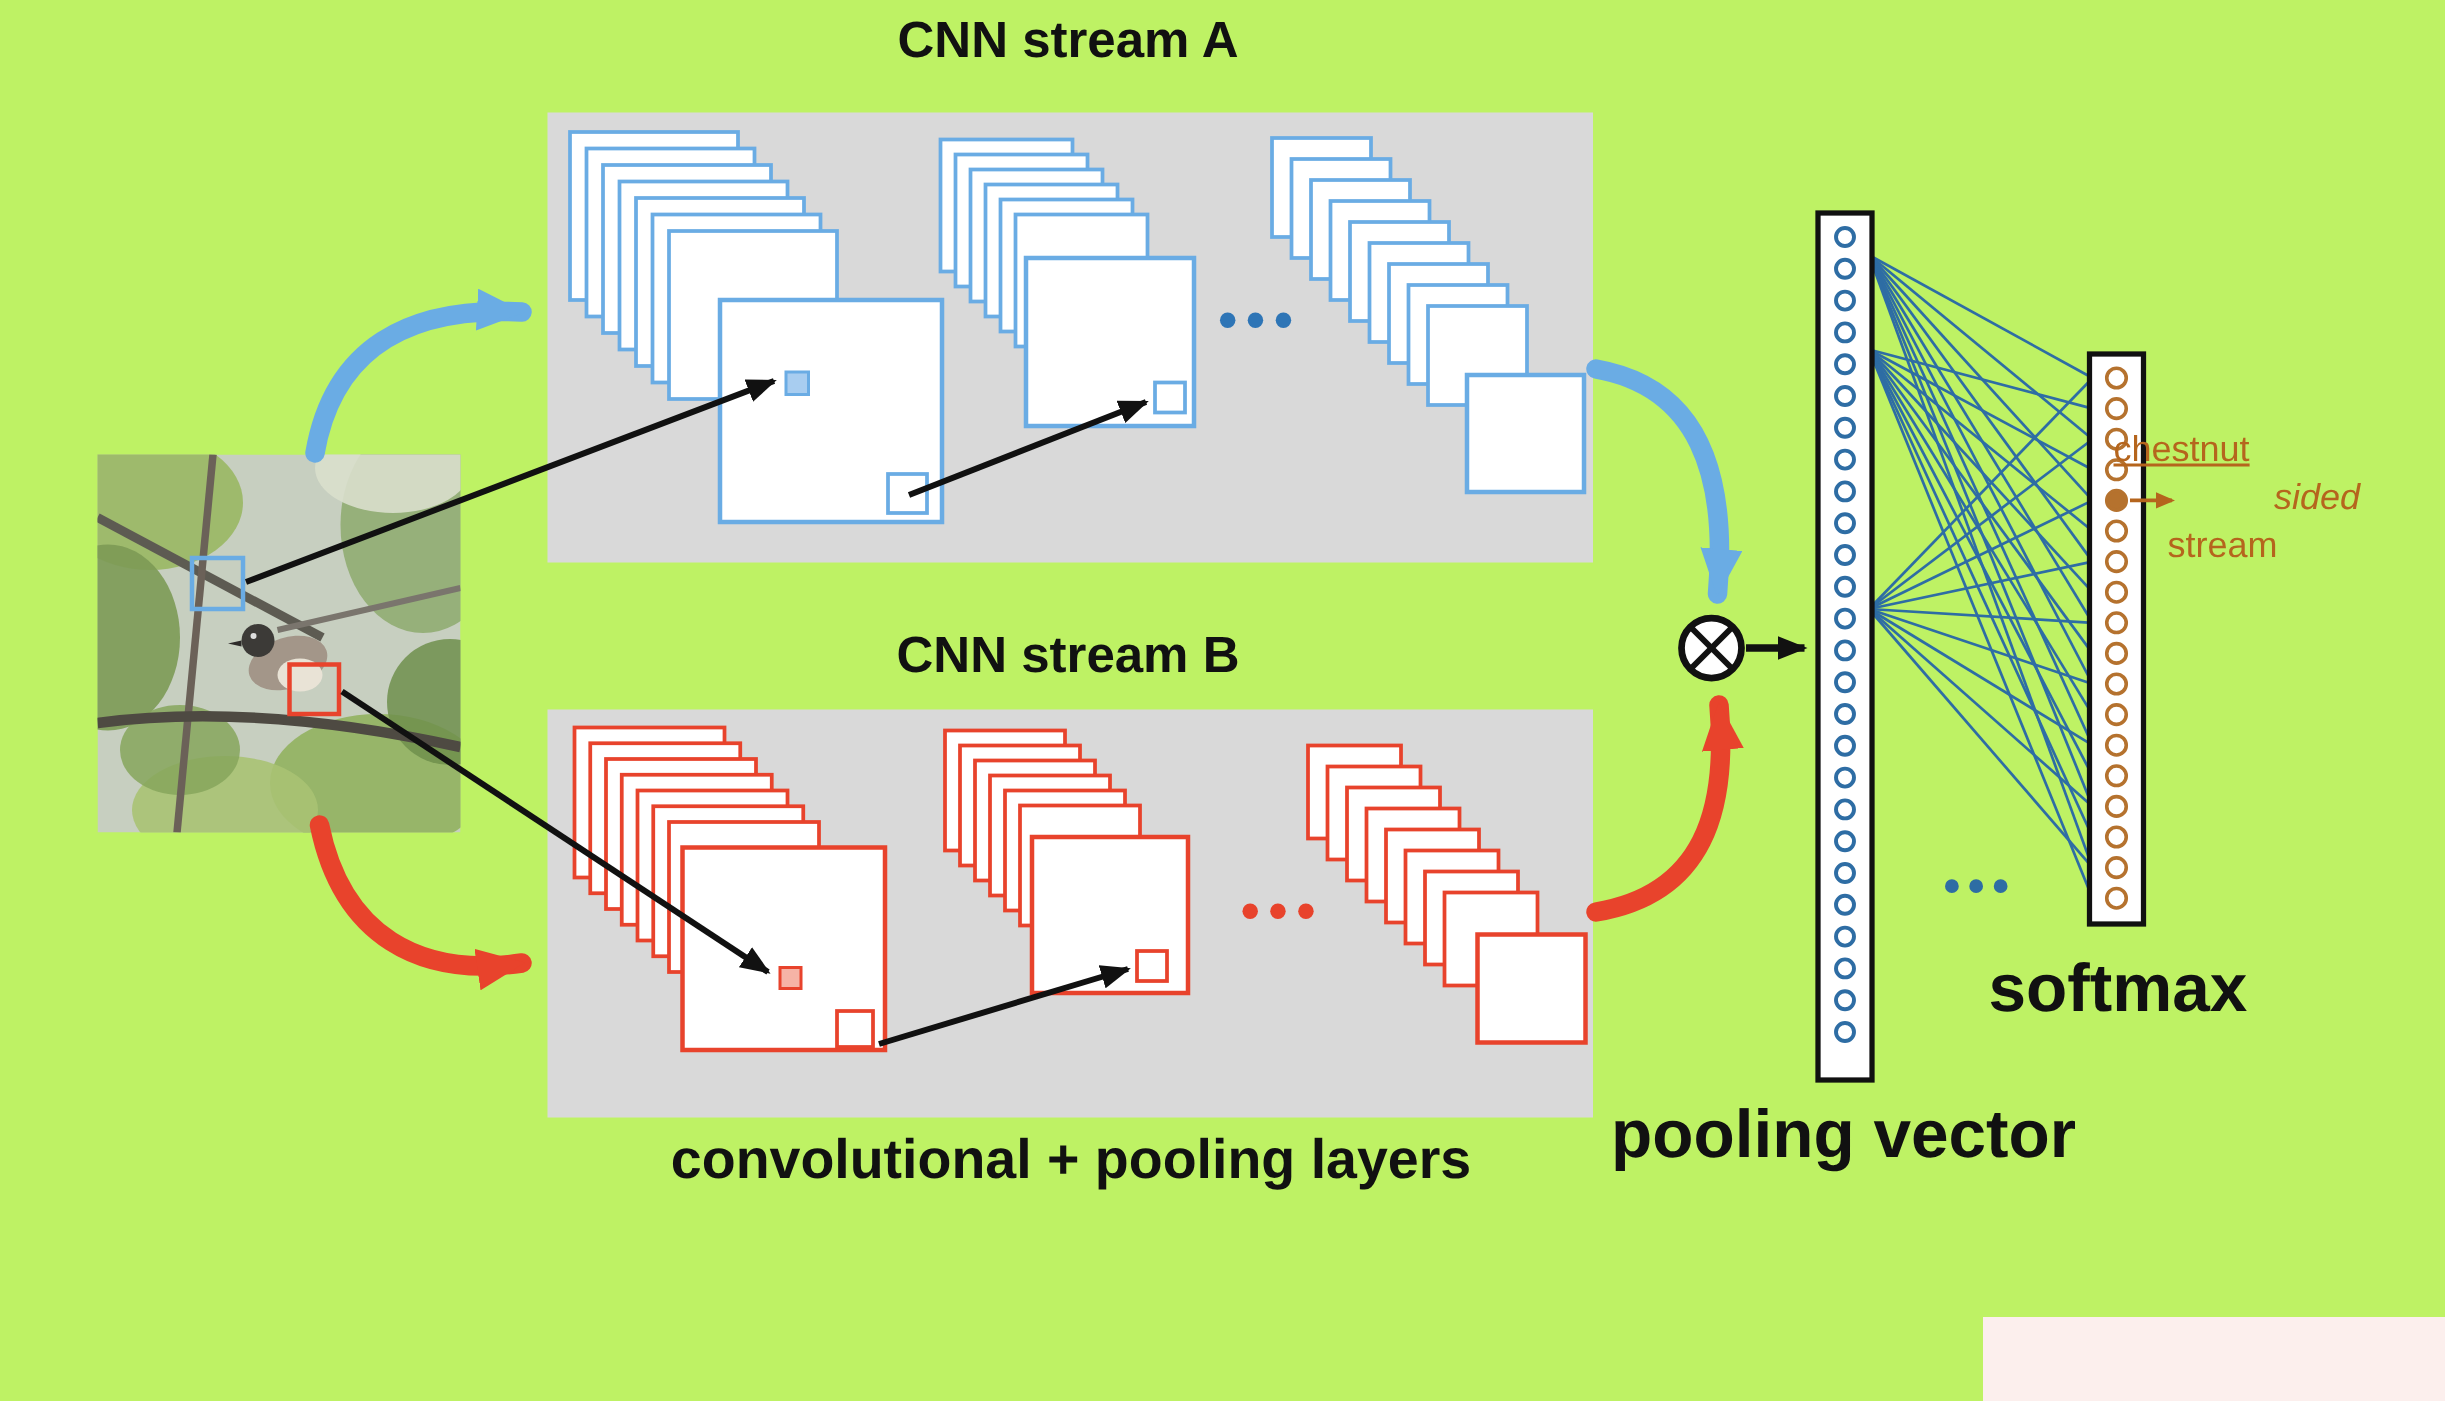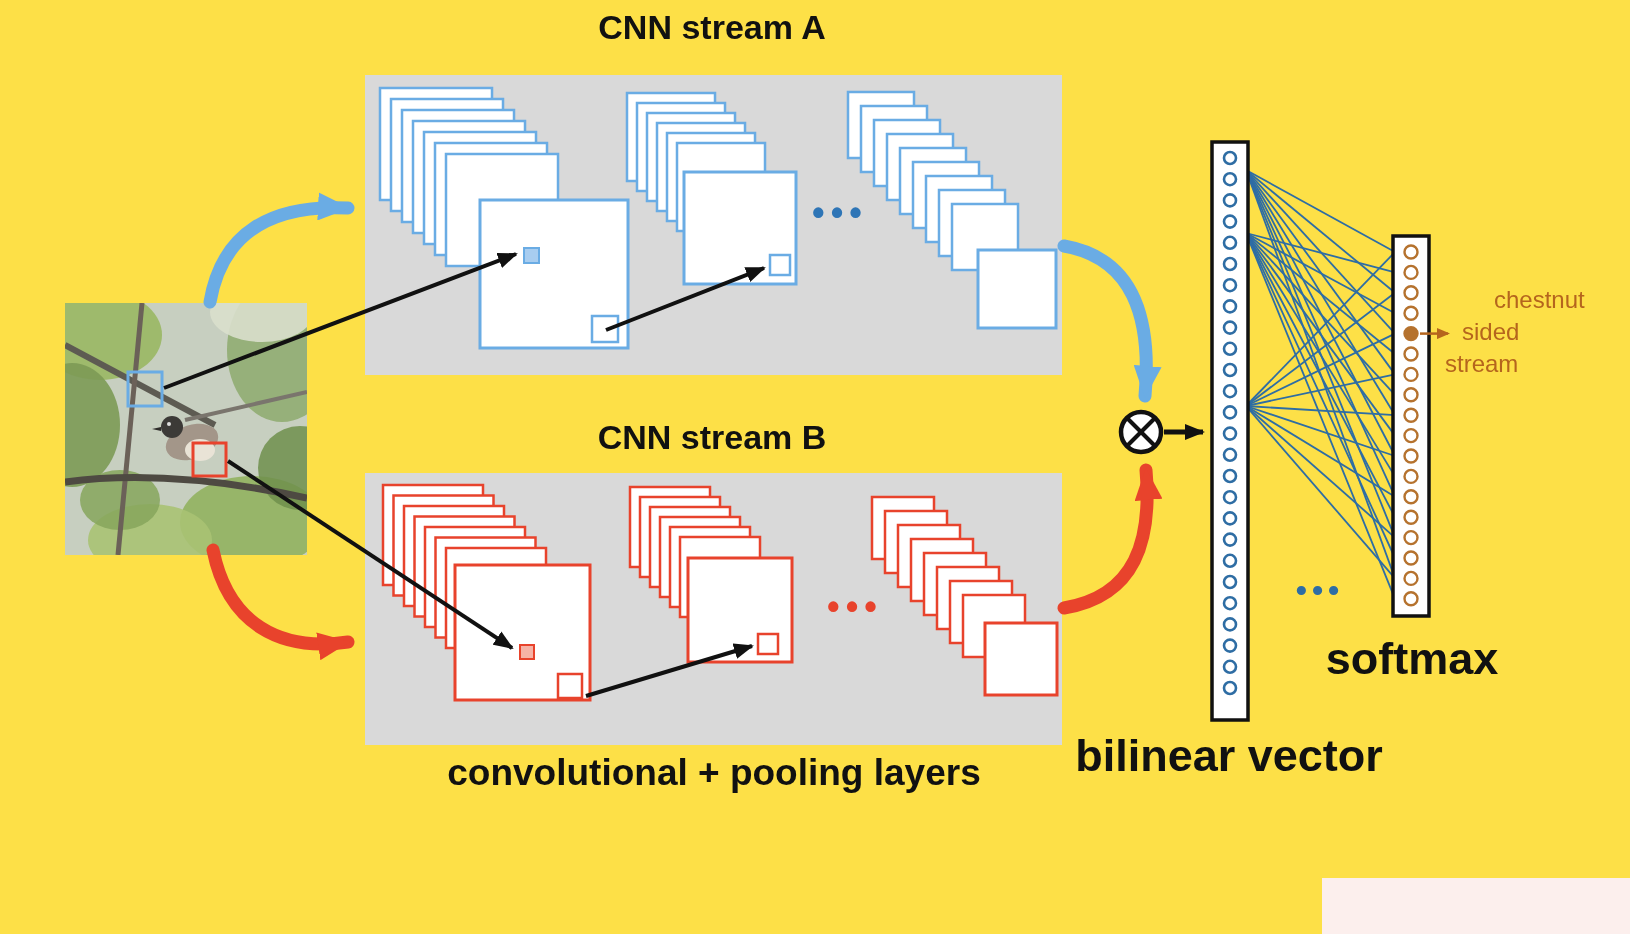--- a/index.html
+++ b/index.html
@@ -1,16 +1,16 @@
 <!DOCTYPE html>
 <html><head>
 <meta charset="utf-8">
 <style>
   html,body{margin:0;padding:0;background:#ffffff;}
-  .stage{position:relative;width:1630px;height:934px;background:#fde047;overflow:hidden;
+  .stage{position:relative;width:1630px;height:934px;background:#bef264;overflow:hidden;
          font-family:"Liberation Sans",sans-serif;}
   .stage svg{position:absolute;left:0;top:0;}
   .lbl{position:absolute;color:#111;font-weight:700;white-space:nowrap;}
   .center{transform:translateX(-50%);}
   .t34{font-size:34px}
   .t35{font-size:45px}
   .t37{font-size:37px}
   .dots{position:absolute;font-weight:700;font-size:36px;letter-spacing:6px;transform:translateX(-50%);white-space:nowrap;}
   .dots-sm{font-size:32px;letter-spacing:5px;}
   .classline{position:absolute;font-size:24px;font-weight:400;white-space:nowrap;}
@@ -228,29 +228,29 @@
       </g>
       <line x1="1420" y1="333.6" x2="1448" y2="333.6" stroke="#b5651d" stroke-width="2.5" marker-end="url(#mOrange)"></line>
     </svg>
 
   <div class="lbl t34 center" style="left:712px;top:8px">CNN stream A</div>
 
   <div class="lbl t34 center" style="left:712px;top:418px">CNN stream B</div>
 
   <div class="lbl t37 center" style="left:714px;top:752px">convolutional + pooling layers</div>
 
-  <div class="lbl t35 center" style="left:1229px;top:730px">bilinear vector</div>
+  <div class="lbl t35 center" style="left:1229px;top:730px">pooling vector</div>
 
   <div class="lbl t35 center" style="left:1412px;top:633px">softmax</div>
 
   <div class="dots" style="left: 840px; top: 192px; color: rgb(46, 117, 182);">•••</div>
 
   <div class="dots" style="left: 855px; top: 586px; color: rgb(232, 67, 44);">•••</div>
 
   <div class="dots dots-sm" style="left: 1320px; top: 572px; color: rgb(46, 109, 164);">•••</div>
 
-  <div class="classline" style="left: 1494px; top: 286px; color: rgb(181, 101, 29);">chestnut</div>
-  <div class="classline" style="left: 1462px; top: 318px; color: rgb(181, 101, 29);">sided</div>
+  <div class="classline" style="left: 1409px; top: 286px; color: rgb(181, 101, 29); text-decoration: underline;">chestnut</div>
+  <div class="classline" style="left: 1516px; top: 318px; color: rgb(181, 101, 29); font-style: italic;">sided</div>
   <div class="classline" style="left: 1445px; top: 350px; color: rgb(181, 101, 29);">stream</div>
 
 
   <div class="artifact" style="left:1322px;top:878px;width:308px;height:56px"></div>
 </div>
 
 </body></html>

